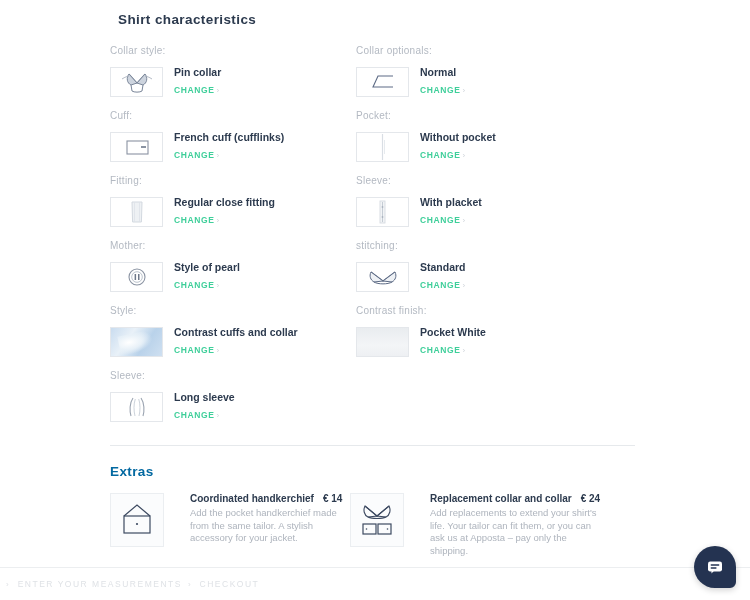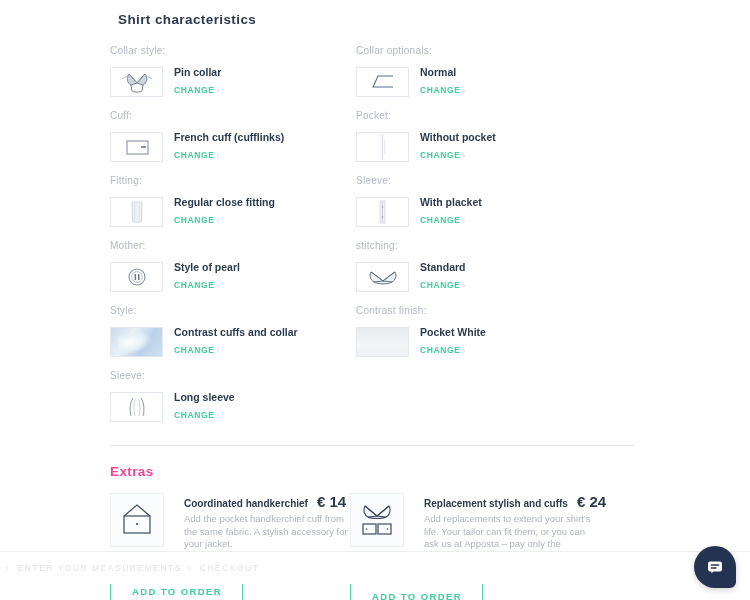--- a/index.html
+++ b/index.html
@@ -88,43 +88,43 @@
   .change .chev { color: #cfd4da; font-weight: normal; margin-left: 2px; font-size: 8px;}
 
   hr.divider {
     border: none;
     border-top: 1px solid #e6e9ec;
     margin: 10px 0 0 0;
   }
   h2.extras-title {
     font-size: 13.5px;
     font-weight: bold;
-    color: #ec4899;
+    color: #0369a1;
     letter-spacing: 0.4px;
     margin: 18px 0 0 0;
   }
   .extras-row { display: flex; margin-top: 14px; }
   .extra { width: 240px; }
   .extra.second { margin-left: 0px; }
   .extra-inner { display: flex; align-items: flex-start; }
   .extra-thumb {
     width: 54px; height: 54px;
     border: 1px solid #ebeef1;
     background: #fbfcfd;
     display: flex; align-items: center; justify-content: center;
     flex: 0 0 auto;
   }
-  .extra-body { margin-left: 20px; width: 173px; }
+  .extra-body { margin-left: 26px; width: 173px; }
   .extra-head { display: flex; align-items: baseline; }
   .extra-name {
     font-size: 10px; font-weight: bold; color: #2c3a4e;
     white-space: nowrap;
   }
   .extra-price {
-    font-size: 15px; font-weight: bold; color: #2c3a4e;
+    font-size: 10px; font-weight: bold; color: #2c3a4e;
     margin-left: 9px; white-space: nowrap;
   }
   .extra-desc {
     font-size: 9.5px; color: #aeb4bd; line-height: 12.6px;
     margin-top: 3px;
   }
   .btn-row-1 { margin-top: 13px; }
   .add-btn {
     display: inline-block;
     border: 1px solid #50d6a5;
@@ -134,21 +134,21 @@
     font-weight: bold;
     letter-spacing: 1.4px;
     padding: 9px 20px 9px 21px;
     cursor: pointer;
   }
   .extras-btns { display: flex; }
   .extras-btns .slot1 { width: 240px; }
 
   .footer {
     position: absolute;
-    left: 0; bottom: 16px; width: 750px; height: 33px;
+    left: 0; bottom: 0; width: 750px; height: 33px;
     border-top: 1px solid #eceef0;
     background: #fff;
     display: flex; align-items: center;
   }
   .crumbs { display: flex; align-items: center; padding-left: 6px; }
   .crumb {
     font-size: 8.5px; letter-spacing: 1.5px;
     color: #dfe2e6; font-weight: normal;
     cursor: pointer;
   }
@@ -377,42 +377,42 @@
               <path d="M10 18 L23 7 L36 18" fill="none" stroke="#3d4a61" stroke-width="1.2"></path>
               <rect x="10" y="18" width="26" height="17" fill="none" stroke="#3d4a61" stroke-width="1.2"></rect>
               <circle cx="23" cy="26" r="1.1" fill="#3d4a61"></circle>
             </svg>
           </div>
           <div class="extra-body">
             <div class="extra-head">
               <span class="extra-name">Coordinated handkerchief</span>
               <span class="extra-price">€ 14</span>
             </div>
-            <div class="extra-desc">Add the pocket handkerchief cuff from the same fabric. A stylish accessory for your jacket.</div>
+            <div class="extra-desc">Add the pocket handkerchief made from the same tailor. A stylish accessory for your jacket.</div>
           </div>
         </div>
       </div>
 
       <div class="extra second">
         <div class="extra-inner">
           <div class="extra-thumb">
             <svg width="46" height="44" viewBox="0 0 46 44">
               <path d="M11 8 L23 18 L35 8" fill="none" stroke="#3d4a61" stroke-width="1.2"></path>
               <path d="M11 8 C9 12 10 17 14 19 L23 18 Z" fill="none" stroke="#3d4a61" stroke-width="1.1"></path>
               <path d="M35 8 C37 12 36 17 32 19 L23 18 Z" fill="none" stroke="#3d4a61" stroke-width="1.1"></path>
               <path d="M14 19 C18 21 28 21 32 19" fill="none" stroke="#3d4a61" stroke-width="1.1"></path>
               <rect x="9" y="26" width="13" height="10" fill="none" stroke="#3d4a61" stroke-width="1.2"></rect>
               <rect x="24" y="26" width="13" height="10" fill="none" stroke="#3d4a61" stroke-width="1.2"></rect>
               <circle cx="12.5" cy="31" r="0.8" fill="#3d4a61"></circle>
               <circle cx="33.5" cy="31" r="0.8" fill="#3d4a61"></circle>
             </svg>
           </div>
           <div class="extra-body">
             <div class="extra-head">
-              <span class="extra-name">Replacement stylish and cuffs</span>
+              <span class="extra-name">Replacement collar and collar</span>
               <span class="extra-price">€ 24</span>
             </div>
             <div class="extra-desc">Add replacements to extend your shirt's life. Your tailor can fit them, or you can ask us at Apposta – pay only the shipping.</div>
           </div>
         </div>
       </div>
 
     </div>
 
     <div class="extras-btns">

